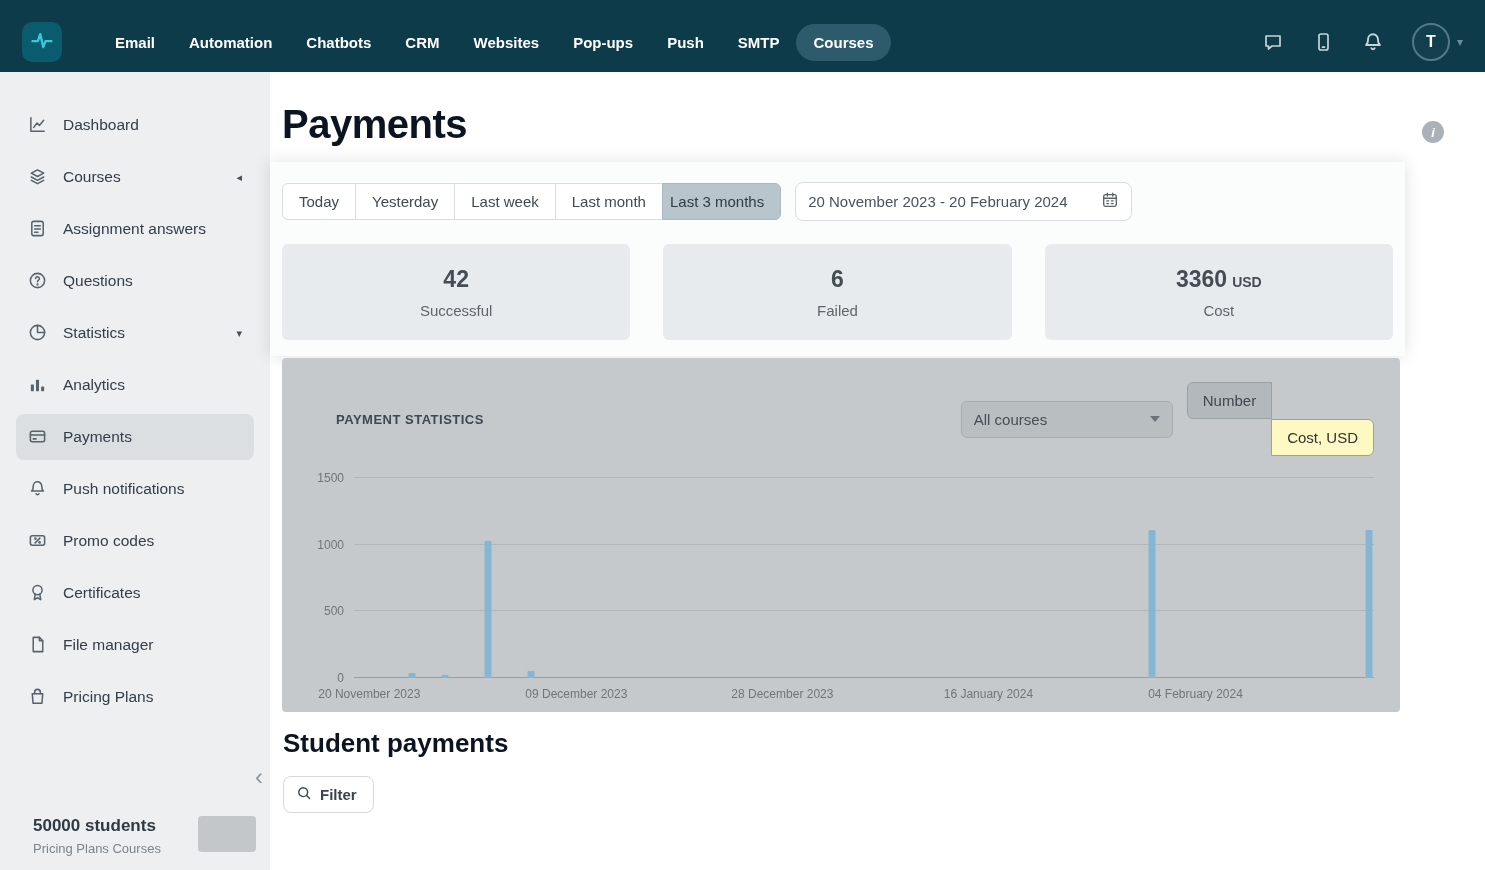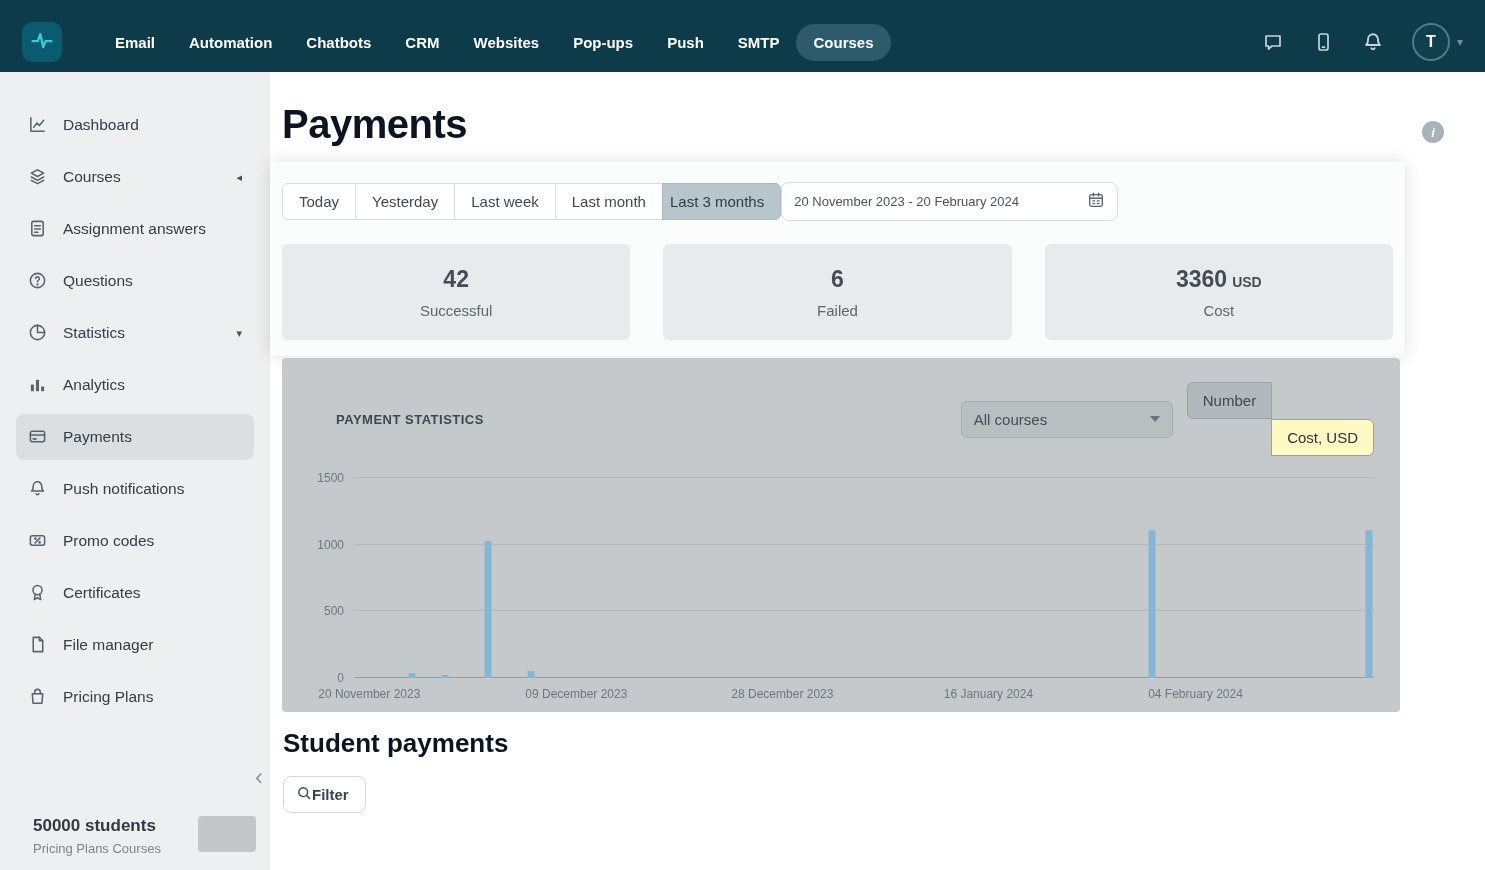--- a/index.html
+++ b/index.html
@@ -45,23 +45,23 @@
   
   .highlight { position:absolute; left:0; top:90px; width:1135px; height:194px; background:#fbfcfc;
                box-shadow:0 0 16px rgba(0,0,0,0.12); padding:20px 12px 0; }
   .filter-row { display:flex; align-items:center; }
   .segmented { display:flex; }
   .seg-btn { height:37px; padding:0 16px; background:#ffffff; border:1px solid #d9dde0; margin-left:-1px;
              font-size:15px; color:#3f4a53; display:flex; align-items:center; cursor:pointer; white-space:nowrap; }
   .seg-btn:first-child { border-radius:6px 0 0 6px; margin-left:0; }
   .seg-btn:last-child { border-radius:0 6px 6px 0; }
   .seg-btn.active { background:#b8c5cd; border-color:#a9b9c1; color:#2e3c46;padding-left:7px; }
-  .date-field { height:39px; min-width:337px; border:1px solid #d9dde0; border-radius:8px;
+  .date-field { margin-left:14px; height:39px; min-width:337px; border:1px solid #d9dde0; border-radius:8px;
                 background:#fff; display:flex; align-items:center; justify-content:space-between;
-                padding:0 12px; font-size:13px; color:#49535b; gap:10px; cursor:pointer; }
+                padding:0 12px; font-size:15px; color:#49535b; gap:10px; cursor:pointer; }
   .stat-row { display:flex; gap:33px; margin-top:23px; }
   .stat-card { flex:1; height:96px; background:#e8ebed; border-radius:6px; display:flex; flex-direction:column;
                align-items:center; justify-content:center; }
   .stat-value { font-size:23px; font-weight:700; color:#454d54; display:flex; align-items:baseline; }
   .stat-unit { font-size:14px; font-weight:600; margin-left:5px; }
   .stat-label { font-size:15px; color:#5d666d; margin-top:9px; }
 
   
   .panel { position:absolute; left:12px; top:286px; width:1118px; height:354px; background:#c5c9cb;
            border-radius:4px; padding:24px 26px 0; }
@@ -87,21 +87,21 @@
   .chart-plot { position:relative; height:200px; }
   .gridline { position:absolute; left:0; right:0; height:1px; background:#b1b6b9; }
   .gridline.baseline { background:#979da1; }
   .bar { position:absolute; width:7px; bottom:0; transform:translateX(-50%); border-radius:1px 1px 0 0; }
   .chart-xlabels { position:relative; height:24px; }
   .xlabel { position:absolute; top:9px; transform:translateX(-50%); font-size:12px; color:#6e767b; white-space:nowrap; }
 
   
   .sp-title { position:absolute; left:13px; top:656px; font-size:26px; font-weight:800; color:#0b1420; }
   .filter-btn { position:absolute; left:13px; top:704px; height:37px; padding:0 16px 0 12px; background:#fff;
-                border:1px solid #d5d9dc; border-radius:8px; display:flex; align-items:center; 
+                border:1px solid #d5d9dc; border-radius:8px; display:flex; align-items:center; gap:8px;
                 font-size:15px; font-weight:600; color:#39444d; cursor:pointer; }
 </style>
 </head>
 <body>
 
 <header class="navbar">
   <div class="logo">
     <span>
       <svg width="26" height="26" viewBox="0 0 22 22">
           <polyline points="3,12 7.5,12 9.5,6 12,17 14,12 19,12" fill="none" stroke="#3ec8d6" stroke-width="2" stroke-linecap="round" stroke-linejoin="round"></polyline>

